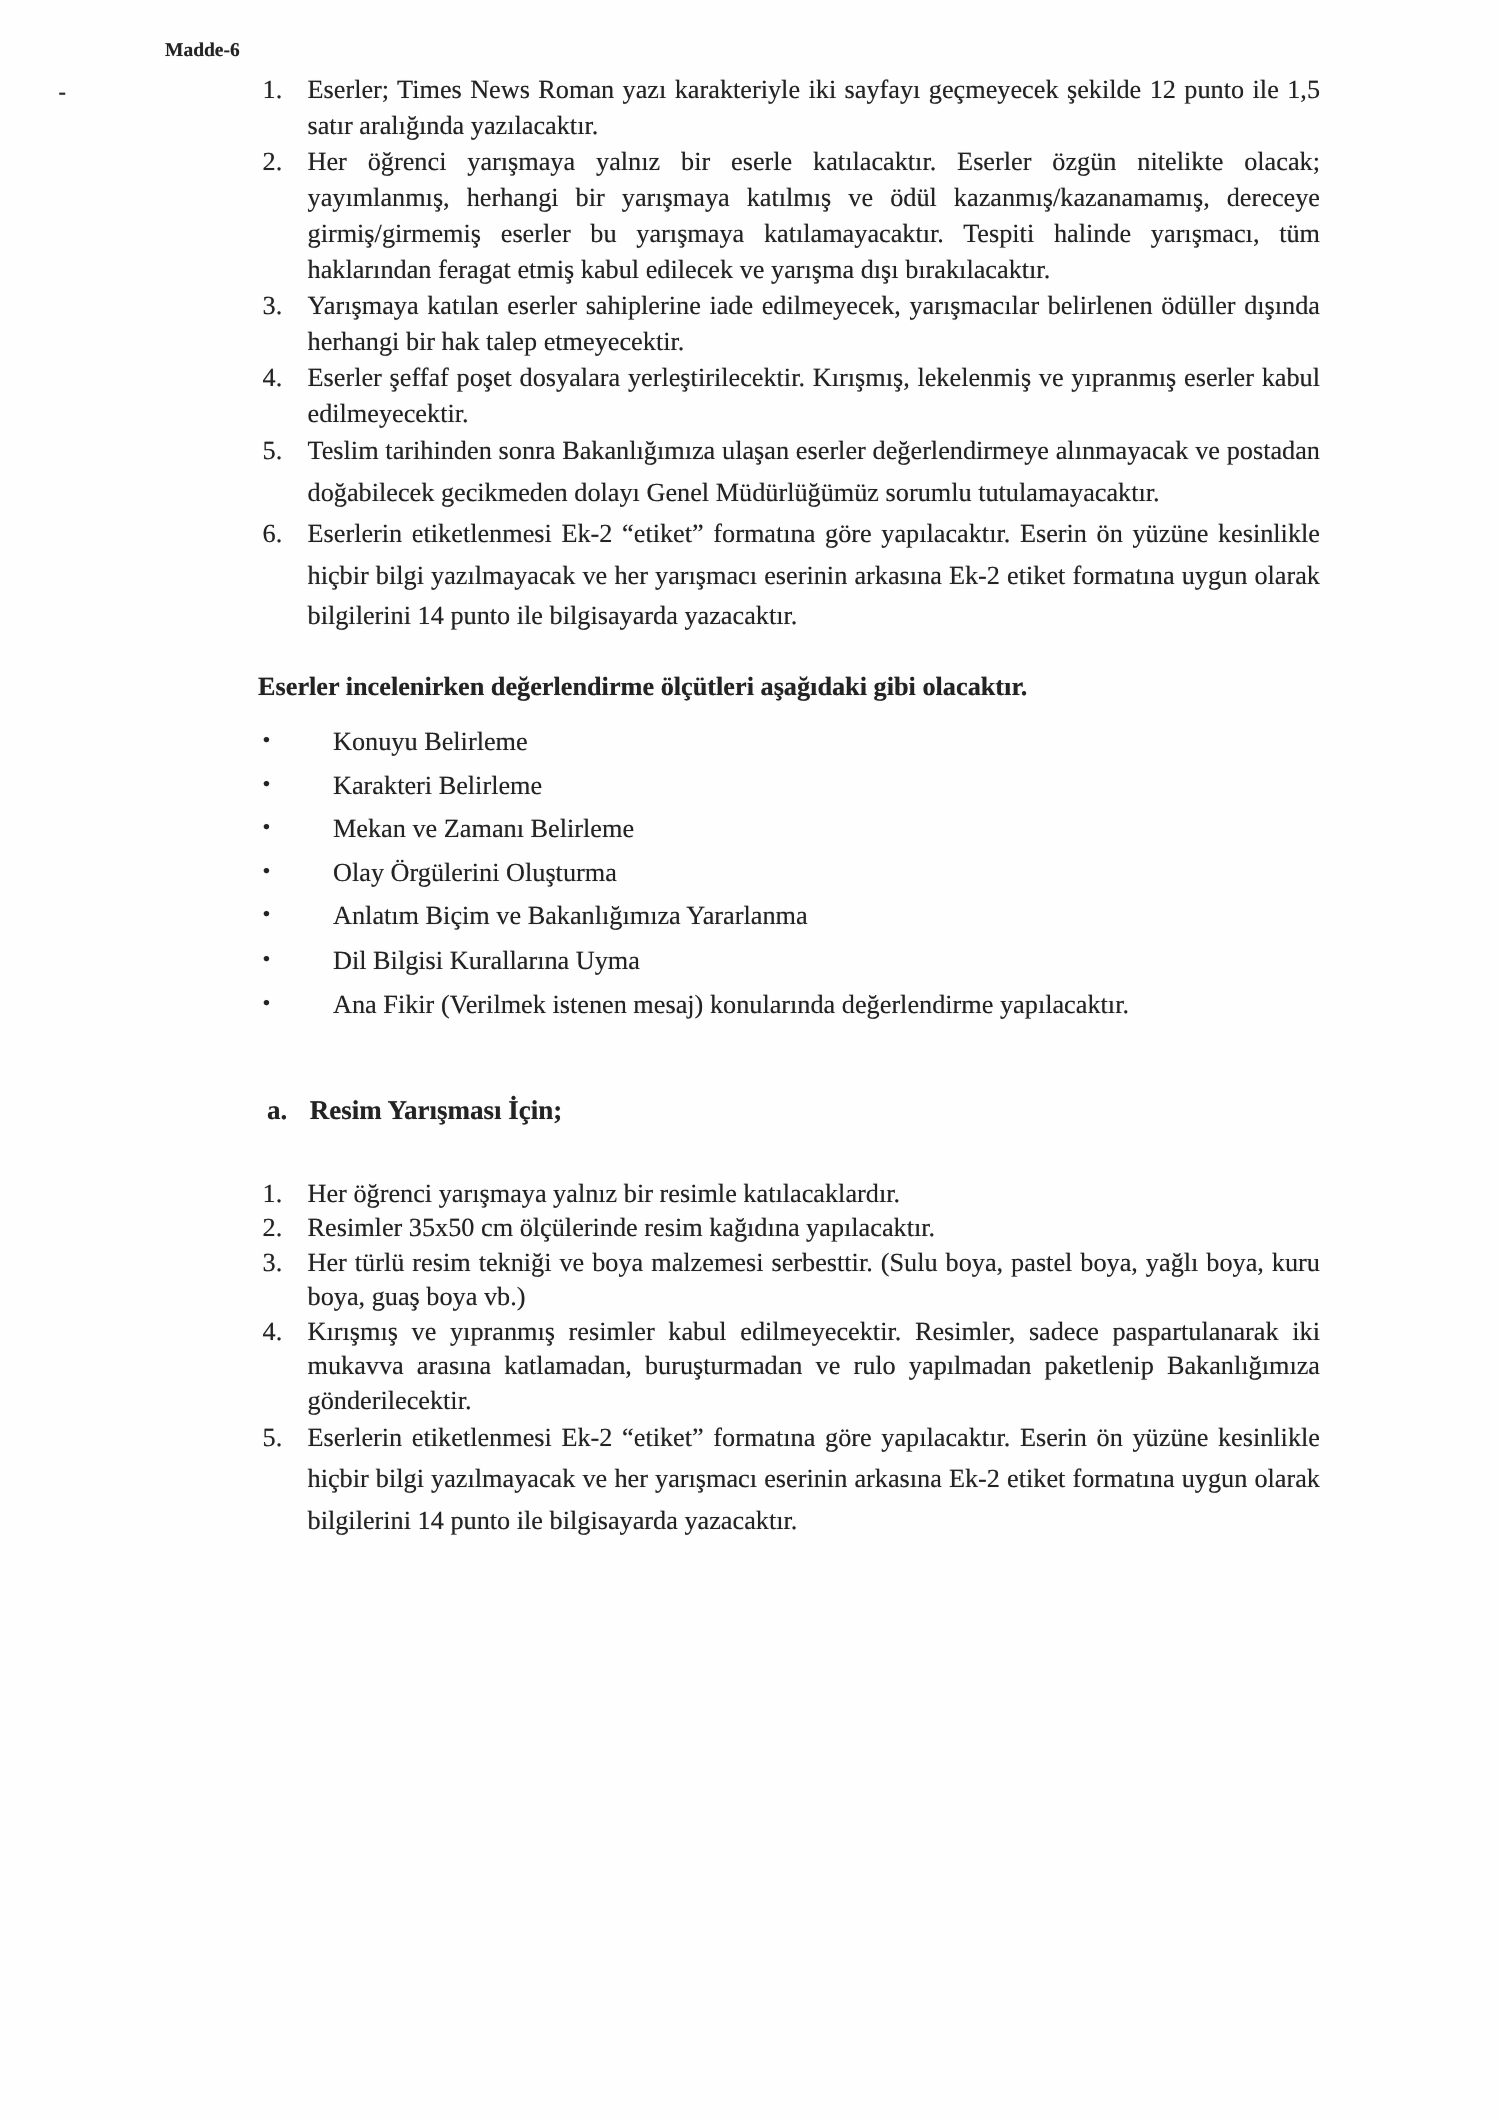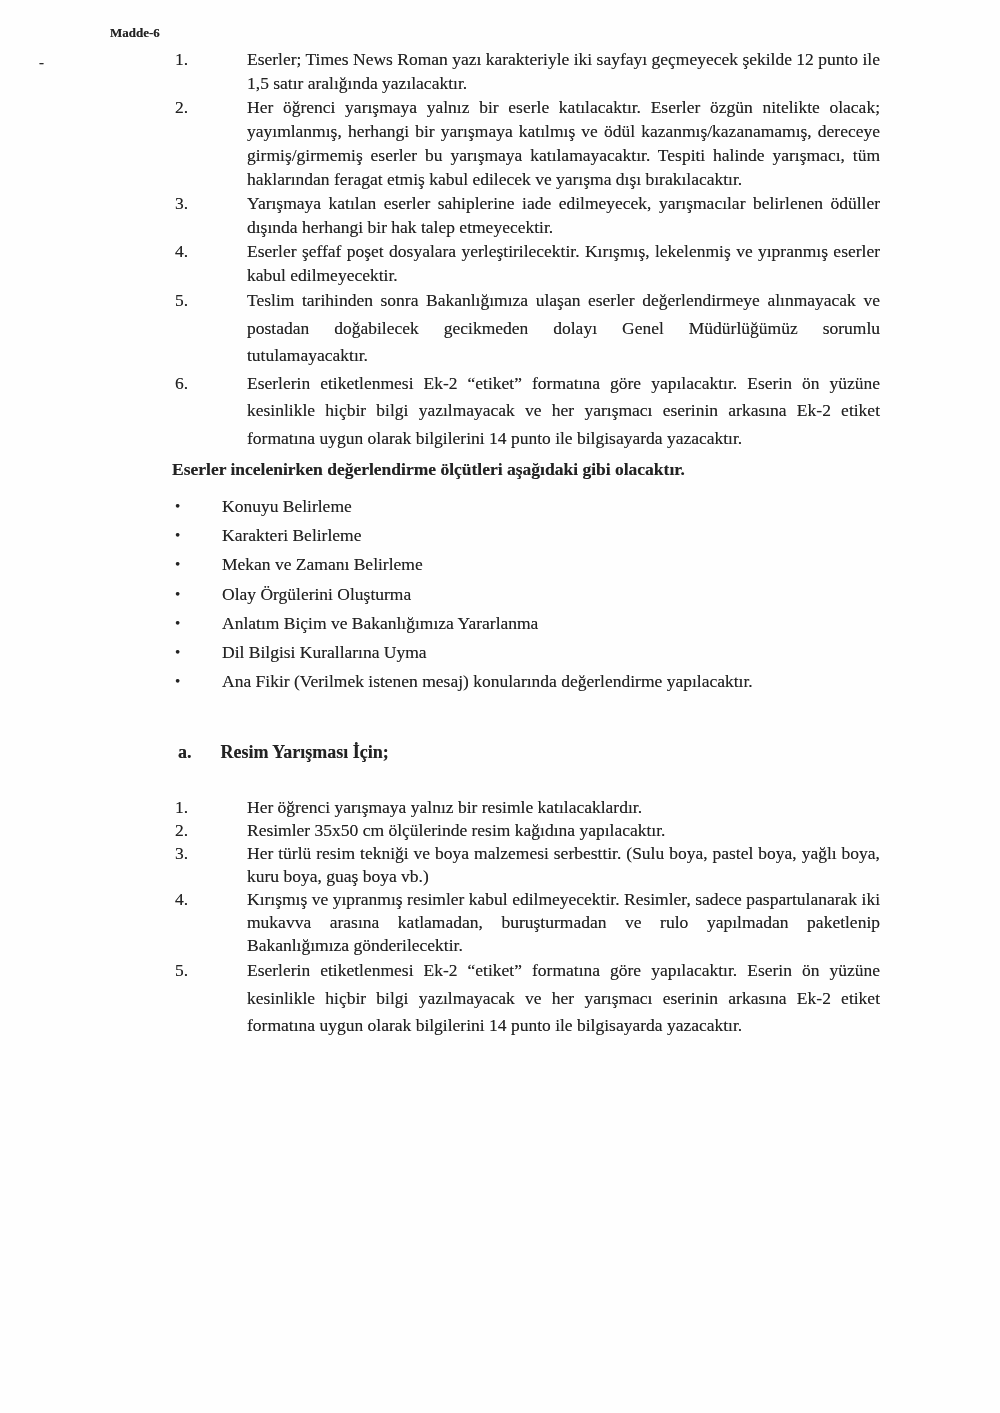--- a/index.html
+++ b/index.html
@@ -48,47 +48,46 @@
   .story-heading {
     margin: 22px 0 0 145px;
   }
   .resim-heading {
     margin: 45px 0 0 178px;
   }
   .sec-marker {
     display: inline-block;
   }
   .story-heading .sec-label { margin-left: 13px; }
-  .resim-heading .sec-label { margin-left: 29px; }
+  .resim-heading .sec-label { margin-left: 15px; }
 
   .numlist {
     margin-left: 175px;
     width: 705px;
   }
   .story-list { margin-top: 3px; }
   .resim-list { margin-top: 33px; }
   .li {
     display: flex;
     font-size: 17.5px;
   }
   .li .num {
     flex: none;
     width: 30px;
   }
   .li .txt {
     width: 675px;
     text-align: justify;
-    margin-left: 42px;
   }
   .lh24 { line-height: 24px; }
   .lh27 { line-height: 27.5px; }
   .lh23 { line-height: 23px; }
 
   .criteria-heading {
-    margin: 6px 0 0 172px;
+    margin: 21px 0 0 172px;
     font-size: 17.5px;
     font-weight: bold;
     line-height: 22px;
   }
   .bullets {
     margin: 12px 0 0 175px;
     width: 705px;
   }
   .bl {
     display: flex;

